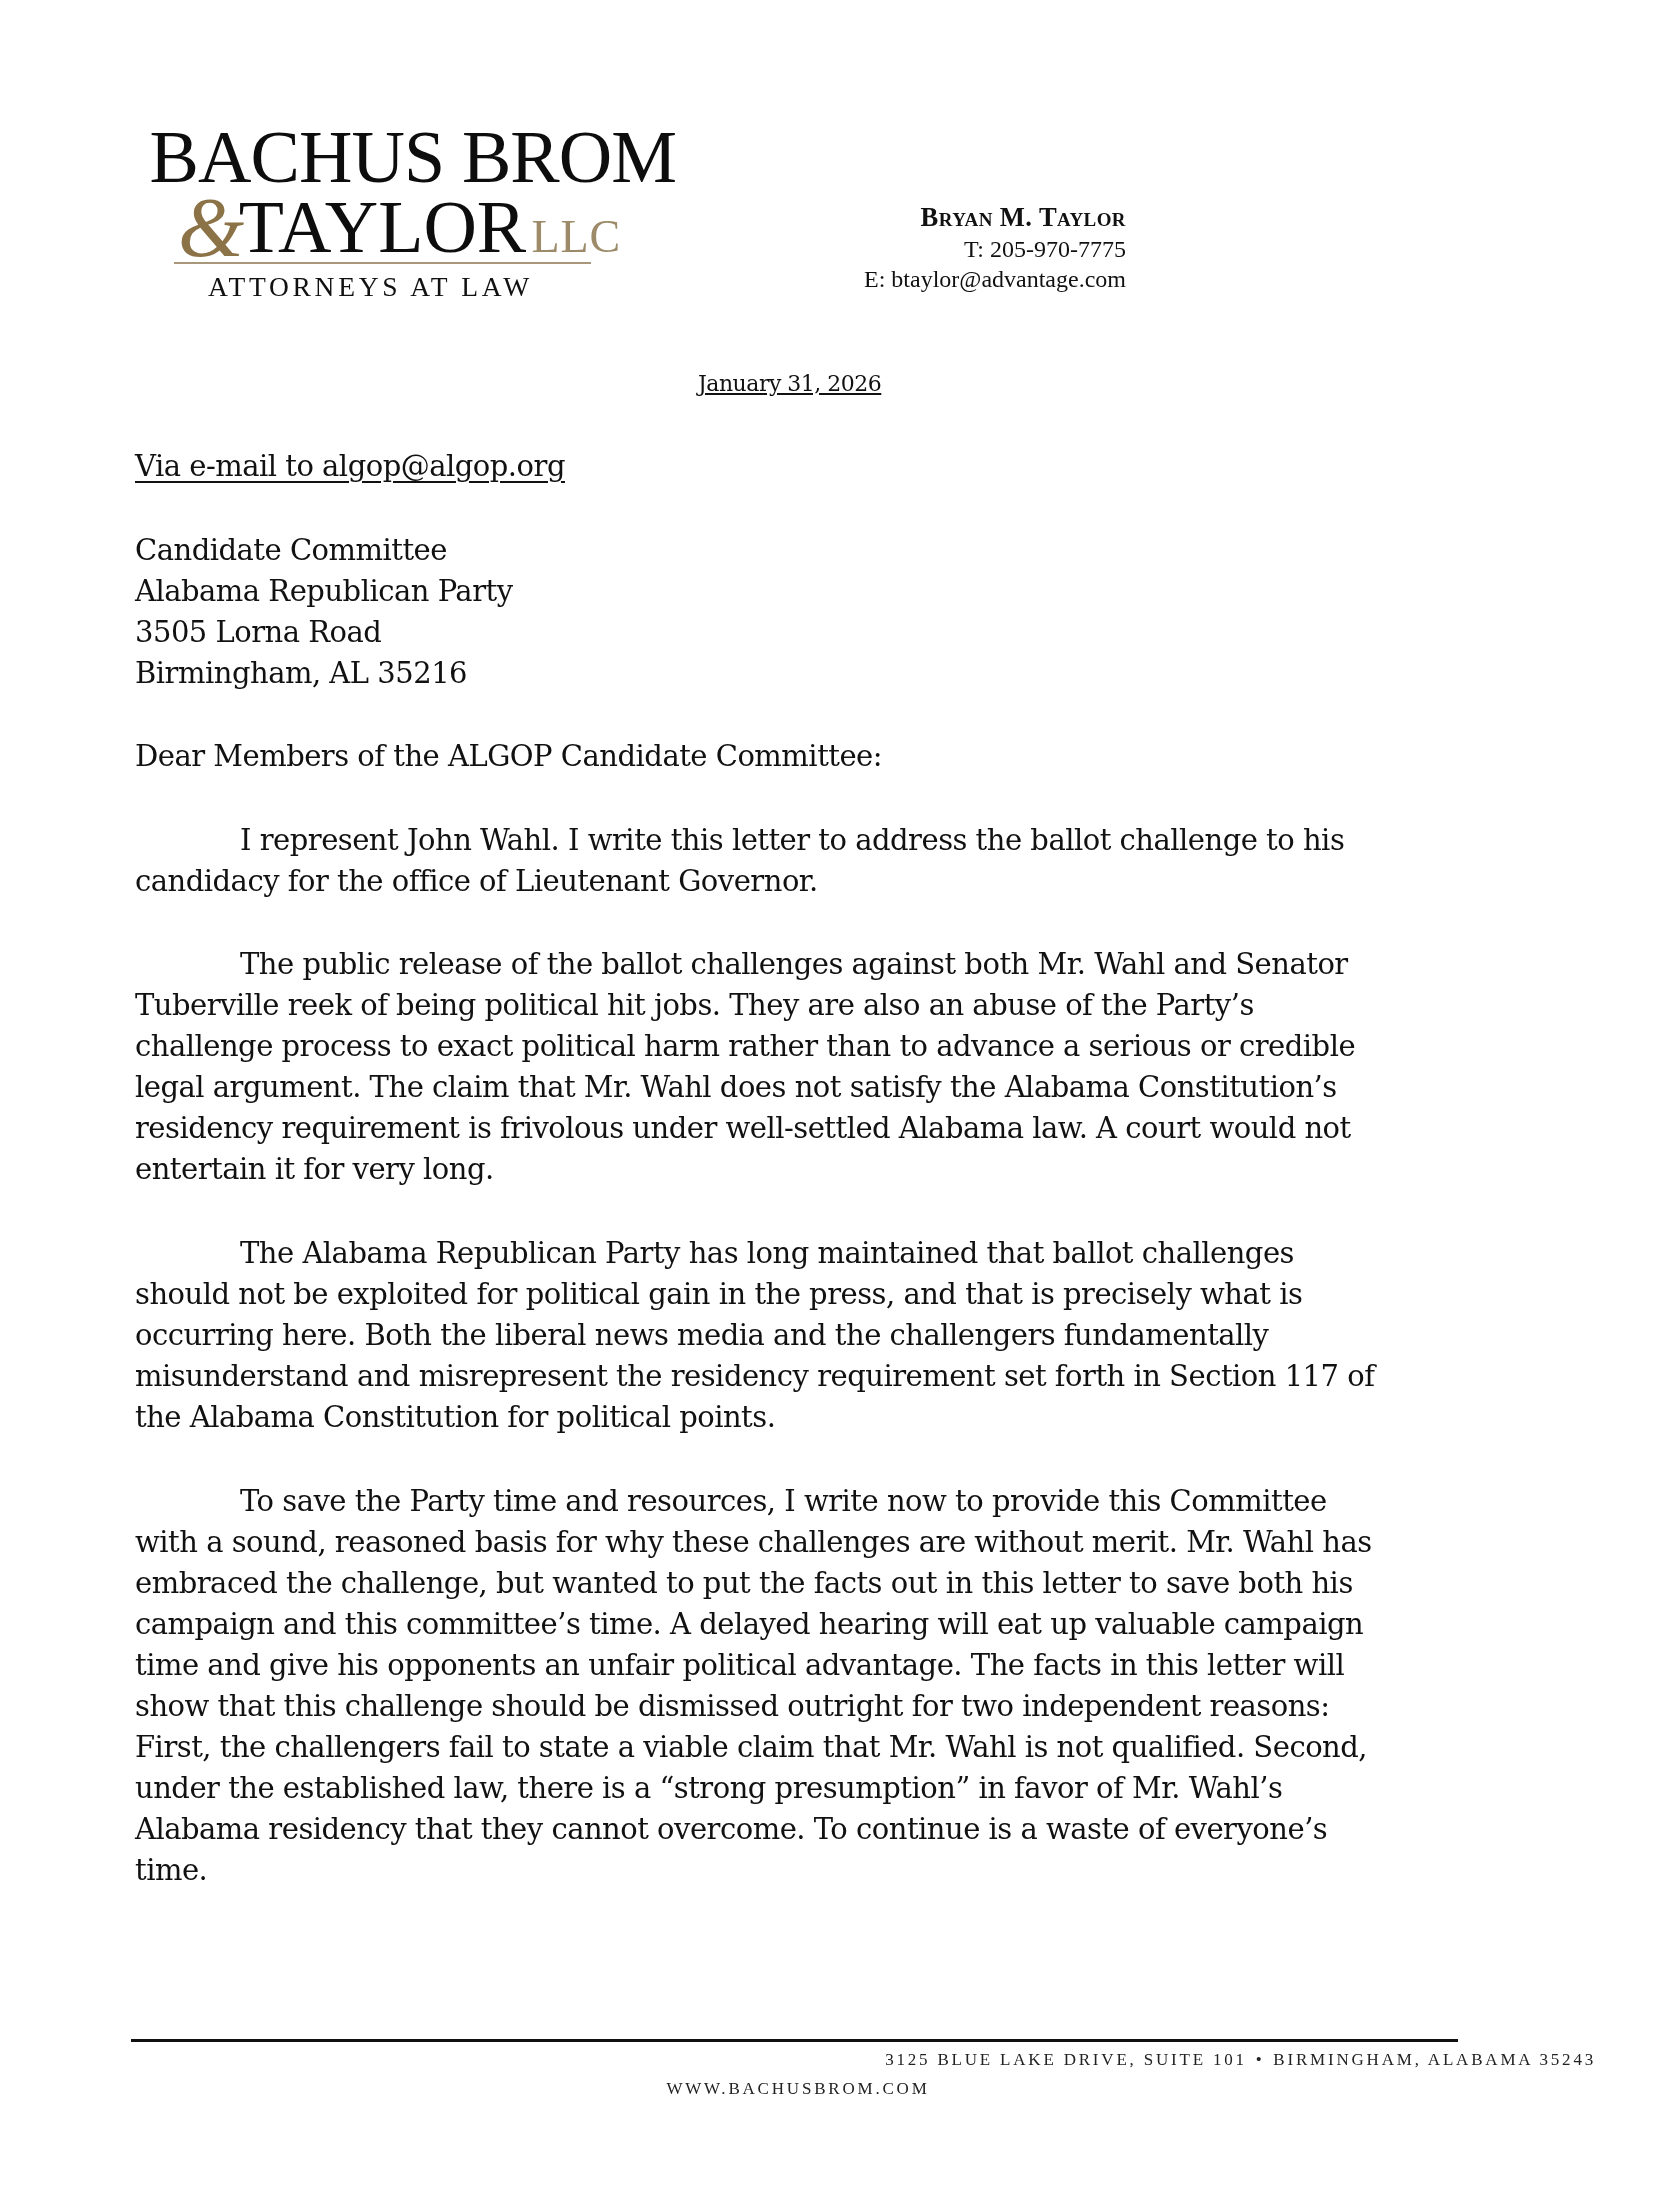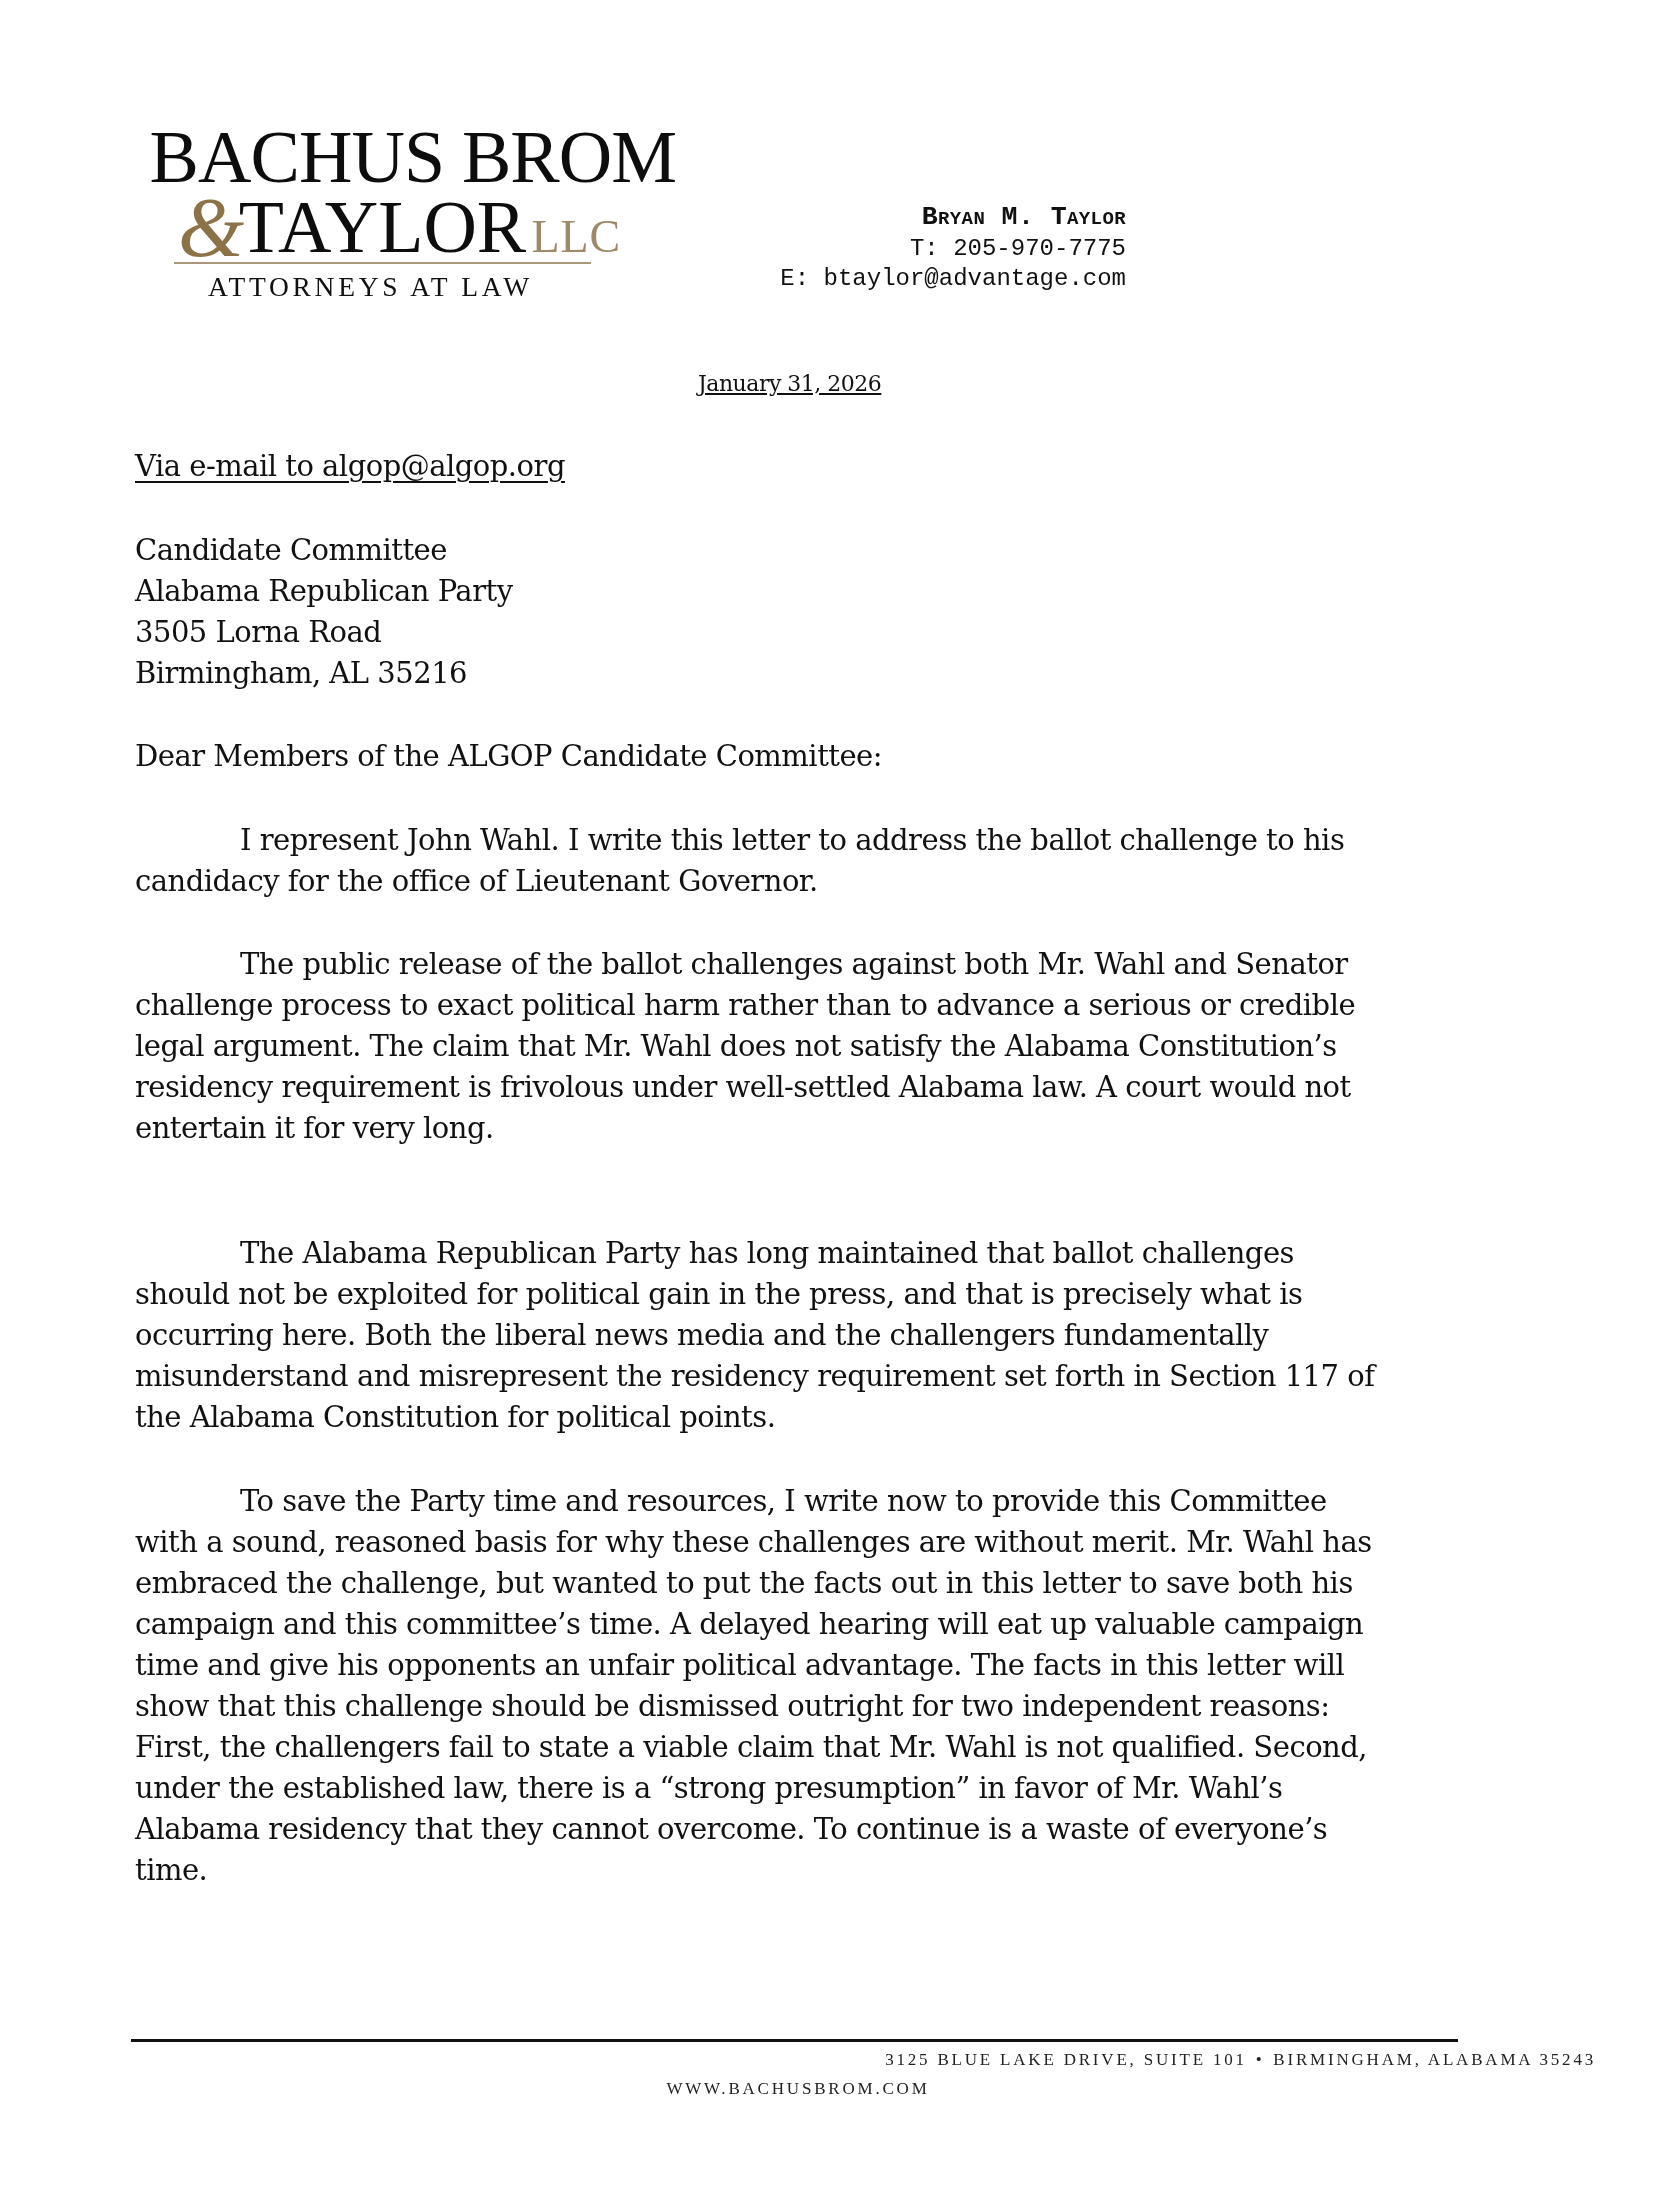--- a/index.html
+++ b/index.html
@@ -85,21 +85,21 @@
       color: #111111;
       white-space: nowrap;
     }
 
     
     .contact {
       position: absolute;
       right: 214px;
       top: 188px;
       text-align: right;
-      font-family: Liberation Mono, monospace;
+      font-family: Liberation Serif, serif;
       color: #111111;
     }
     .contact-name {
       font-size: 26.6px;
       font-weight: bold;
       letter-spacing: 0.4px;
       line-height: 34px;
       font-variant: small-caps;
     }
     .contact-phone, .contact-email {
@@ -222,20 +222,21 @@
 
   <div class="text salutation">Dear Members of the ALGOP Candidate Committee:</div>
 
   <div class="text para1">
     <span class="line indent">I represent John Wahl.  I write this letter to address the ballot challenge to his</span>
     <span class="line">candidacy for the office of Lieutenant Governor.</span>
   </div>
 
   <div class="text para2">
     <span class="line indent">The public release of the ballot challenges against both Mr. Wahl and Senator</span>
+    <span class="line">Tuberville reek of being political hit jobs.  They are also an abuse of the Party’s</span>
     <span class="line">challenge process to exact political harm rather than to advance a serious or credible</span>
     <span class="line">legal argument.  The claim that Mr. Wahl does not satisfy the Alabama Constitution’s</span>
     <span class="line">residency requirement is frivolous under well-settled Alabama law.  A court would not</span>
     <span class="line">entertain it for very long.</span>
   </div>
 
   <div class="text para3">
     <span class="line indent">The Alabama Republican Party has long maintained that ballot challenges</span>
     <span class="line">should not be exploited for political gain in the press, and that is precisely what is</span>
     <span class="line">occurring here. Both the liberal news media and the challengers fundamentally</span>

